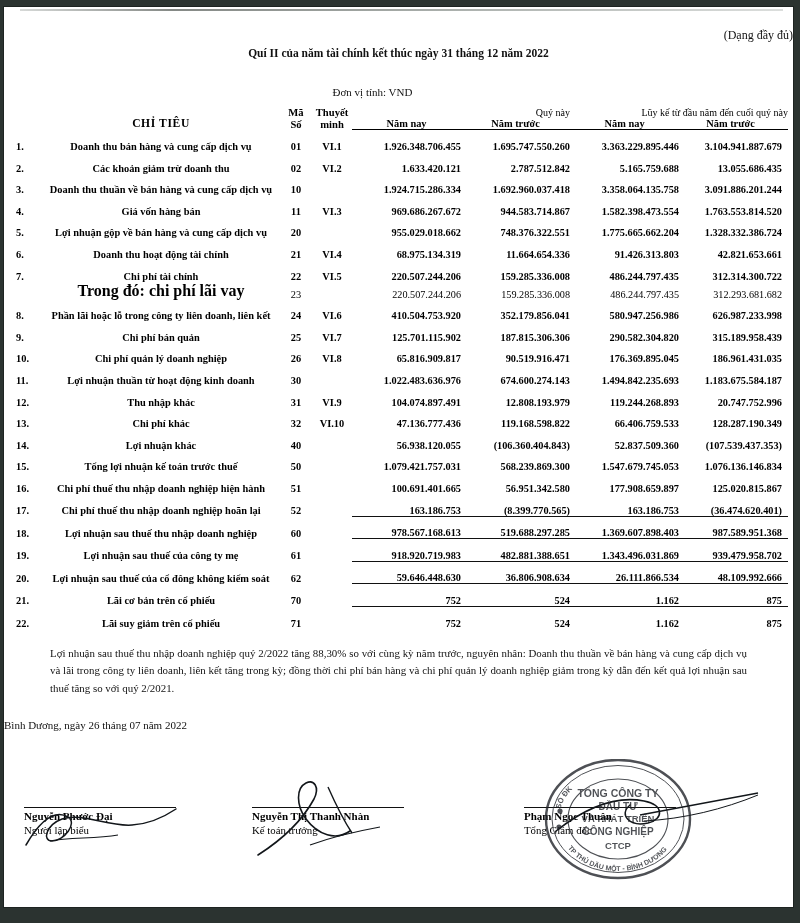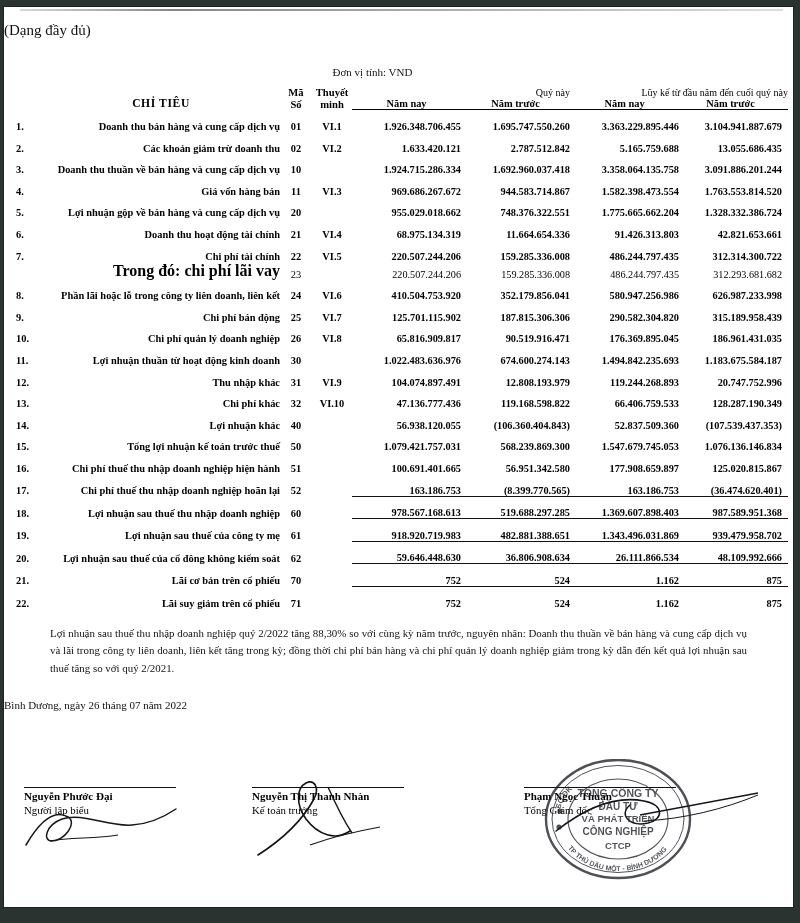--- a/index.html
+++ b/index.html
@@ -13,30 +13,30 @@
     background:#ffffff;overflow:hidden;
     box-shadow:0 0 0 1px #1d2321;
   }
   #topsmudge{position:absolute;left:16px;top:2px;right:10px;height:2px;
     background:linear-gradient(90deg,#cfd2d0,#6f7470 20%,#9aa09c 55%,#d5d8d6);opacity:.85;}
   
   .doc-title{
     text-align:center;font-weight:bold;font-size:17.5px;letter-spacing:.2px;
     margin:19px 0 0 0;color:#0a0a0a;
   }
-  .doc-sub1{text-align:left;font-size:15px;margin-top:15px;color:#111;}
+  .doc-sub1{text-align:right;font-size:12px;margin-top:21px;color:#111;}
   .doc-sub2{text-align:center;font-size:11.5px;font-weight:bold;margin-top:4px;color:#111;}
   .unit{font-size:11px;text-align:center;margin-top:27px;padding-right:52px;color:#111;}
 
   
   table.fin{border-collapse:collapse;width:772px;margin:9px 0 0 12px;
     font-size:10.4px;color:#000;table-layout:fixed;}
   table.fin td,table.fin th{padding:0;vertical-align:bottom;}
   .c-no{width:26px;text-align:left;padding-left:6px;}
-  .c-desc{width:238px;text-align:right;}
+  .c-desc{width:238px;text-align:center;}
   .c-ma{width:32px;text-align:center;}
   .c-tm{width:40px;text-align:center;}
   .c-num{width:109px;text-align:right;padding-right:4px;}
   .c-num.last{padding-right:6px;}
 
   thead .grp{font-size:10px;text-align:right;font-weight:normal;}
   thead .chitieu{font-size:11.6px;font-weight:bold;letter-spacing:.6px;text-align:center;}
   thead .hd-small{font-size:10.6px;font-weight:bold;text-align:center;line-height:1.08;}
   thead .sub{font-size:10.4px;font-weight:bold;text-align:center;padding-bottom:1px;}
   .ruleline{border-bottom:1.1px solid #000;}
@@ -69,20 +69,21 @@
   .stamp{position:absolute;left:521px;top:752px;width:186px;height:128px;opacity:.78;}
 </style>
 </head>
 <body>
 
 <div id="page">
   <div id="sheet">
     <div id="topsmudge"></div>
 
     <div class="doc-sub1">(Dạng đầy đủ)</div>
+    <div class="doc-sub2">Quí II của năm tài chính kết thúc ngày 31 tháng 12 năm 2022</div>
     <div class="unit">Đơn vị tính: VND</div>
 
     <table class="fin">
       <colgroup>
         <col class="c-no">
           <col class="c-desc">
           <col class="c-ma">
           <col class="c-tm">
         <col class="c-num">
           <col class="c-num">
@@ -194,21 +195,21 @@
             <td class="c-desc">Phần lãi hoặc lỗ trong công ty liên doanh, liên kết</td>
             <td class="c-ma">24</td>
             <td class="c-tm">VI.6</td>
             <td class="c-num">410.504.753.920</td>
             <td class="c-num">352.179.856.041</td>
             <td class="c-num">580.947.256.986</td>
             <td class="c-num last">626.987.233.998</td>
           </tr>
           <tr class="data">
             <td class="c-no">9.</td>
-            <td class="c-desc">Chi phí bán động</td>
+            <td class="c-desc">Chi phí bán quản</td>
             <td class="c-ma">25</td>
             <td class="c-tm">VI.7</td>
             <td class="c-num">125.701.115.902</td>
             <td class="c-num">187.815.306.306</td>
             <td class="c-num">290.582.304.820</td>
             <td class="c-num last">315.189.958.439</td>
           </tr>
           <tr class="data">
             <td class="c-no">10.</td>
             <td class="c-desc">Chi phí quản lý doanh nghiệp</td>

